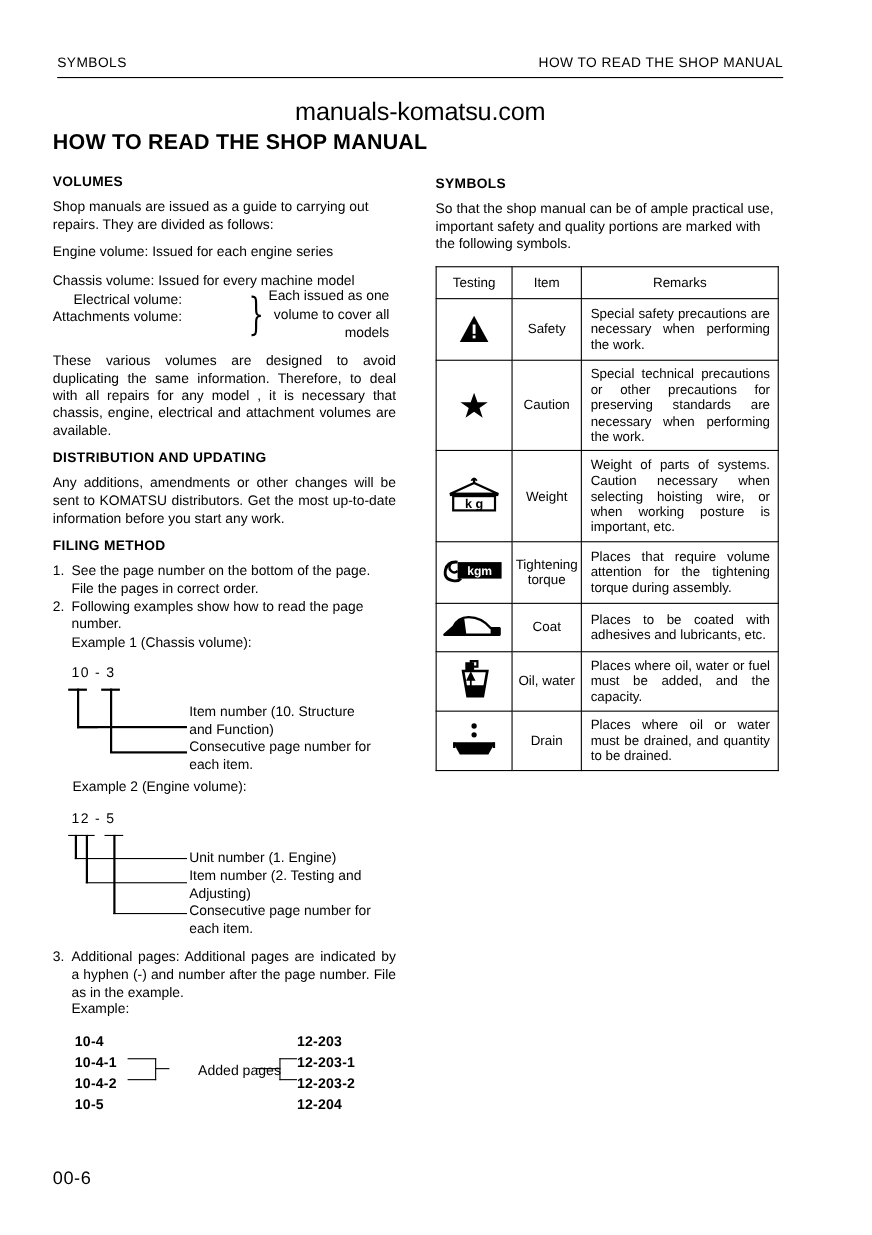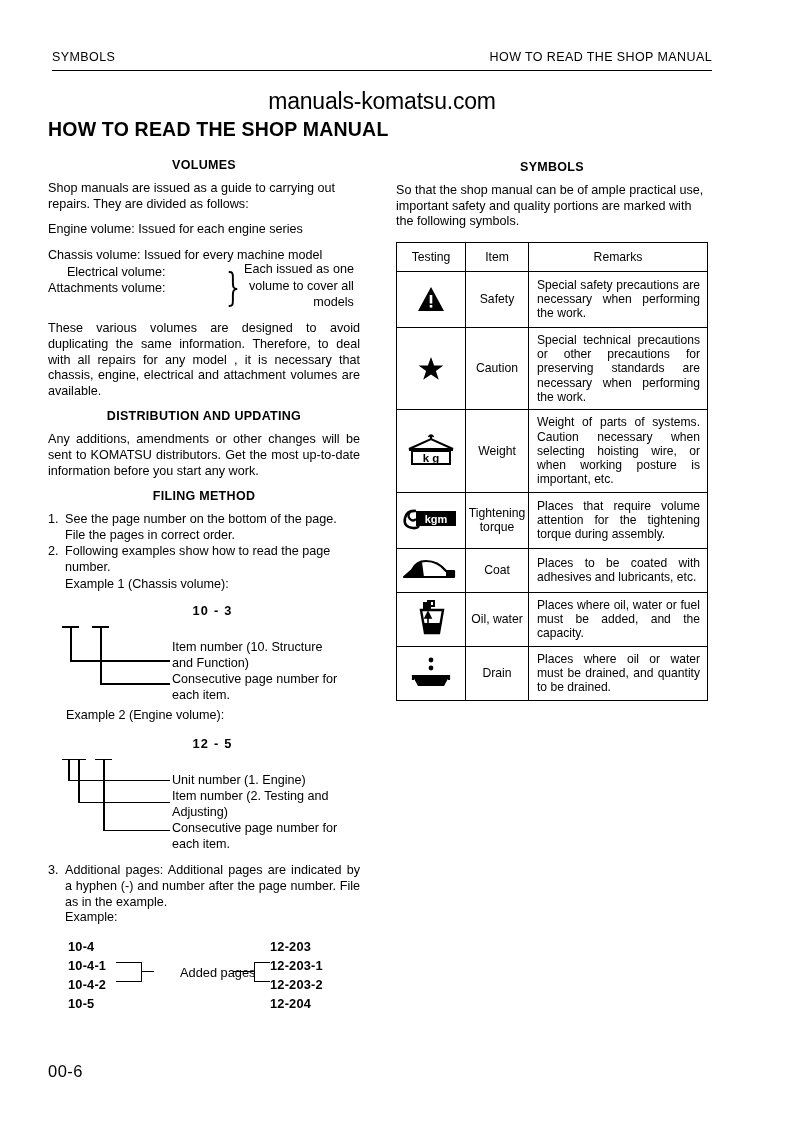--- a/index.html
+++ b/index.html
@@ -74,21 +74,20 @@
     left: 396px;
     top: 160px;
     width: 312px;
   }
 
   h2.sec {
     font-size: 12.5px;
     font-weight: bold;
     margin: 0 0 9px 0;
     letter-spacing: .3px;
-    text-align: center;
   }
   .gap-top { margin-top: 19px; }
 
   p.body {
     font-size: 12.6px;
     line-height: 15.6px;
     margin: 0 0 10px 0;
   }
   p.tight { margin-bottom: 0; }
   p.just { text-align: justify; }
@@ -141,23 +140,22 @@
   ol.filing > li > .num {
     position: absolute;
     left: 0;
     top: 0;
   }
   .sub-line { padding-left: 17px; font-size: 12.6px; line-height: 15.8px; }
 
   
   .example-num {
     font-size: 12.8px;
-    font-weight: bold;
+    font-weight: normal;
     letter-spacing: 1.2px;
-    text-align: center;
   }
 
   .diagram {
     position: relative;
     height: 84px;
     font-size: 12.6px;
     line-height: 15.6px;
   }
   .diagram .txt {
     position: absolute;

